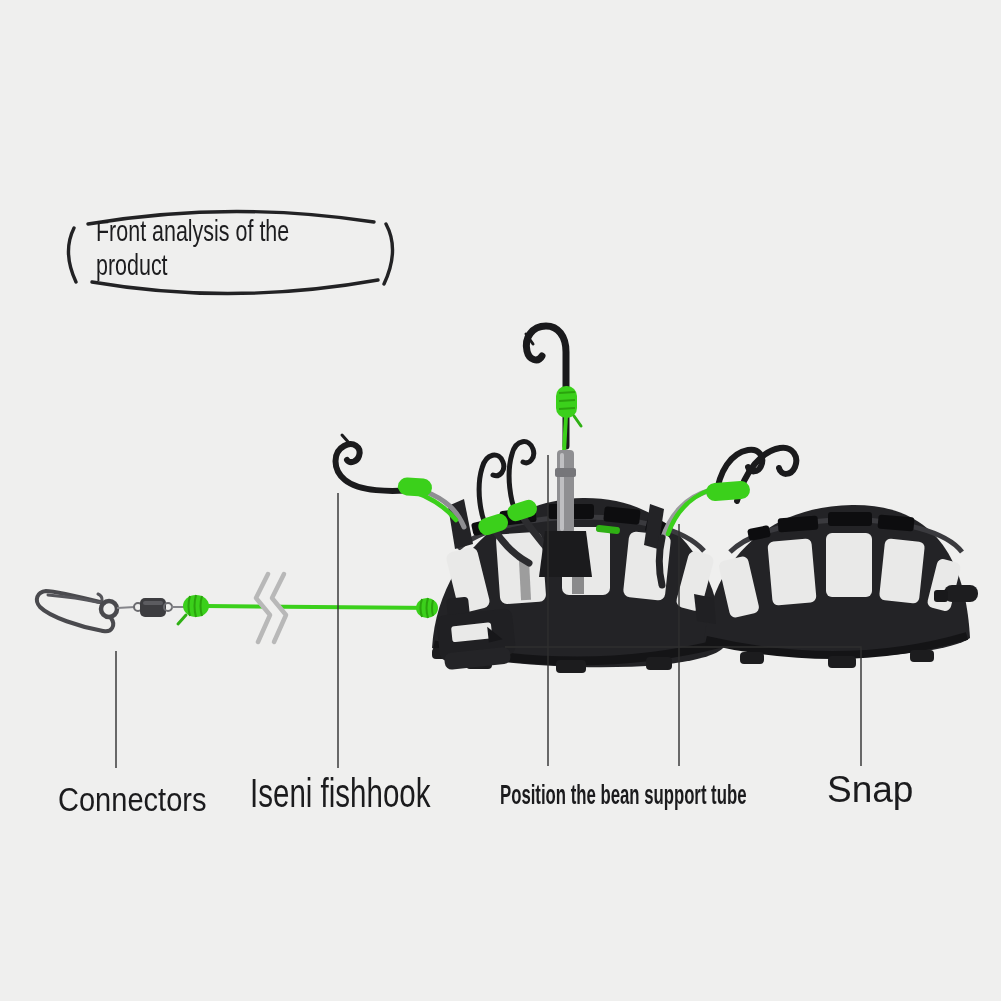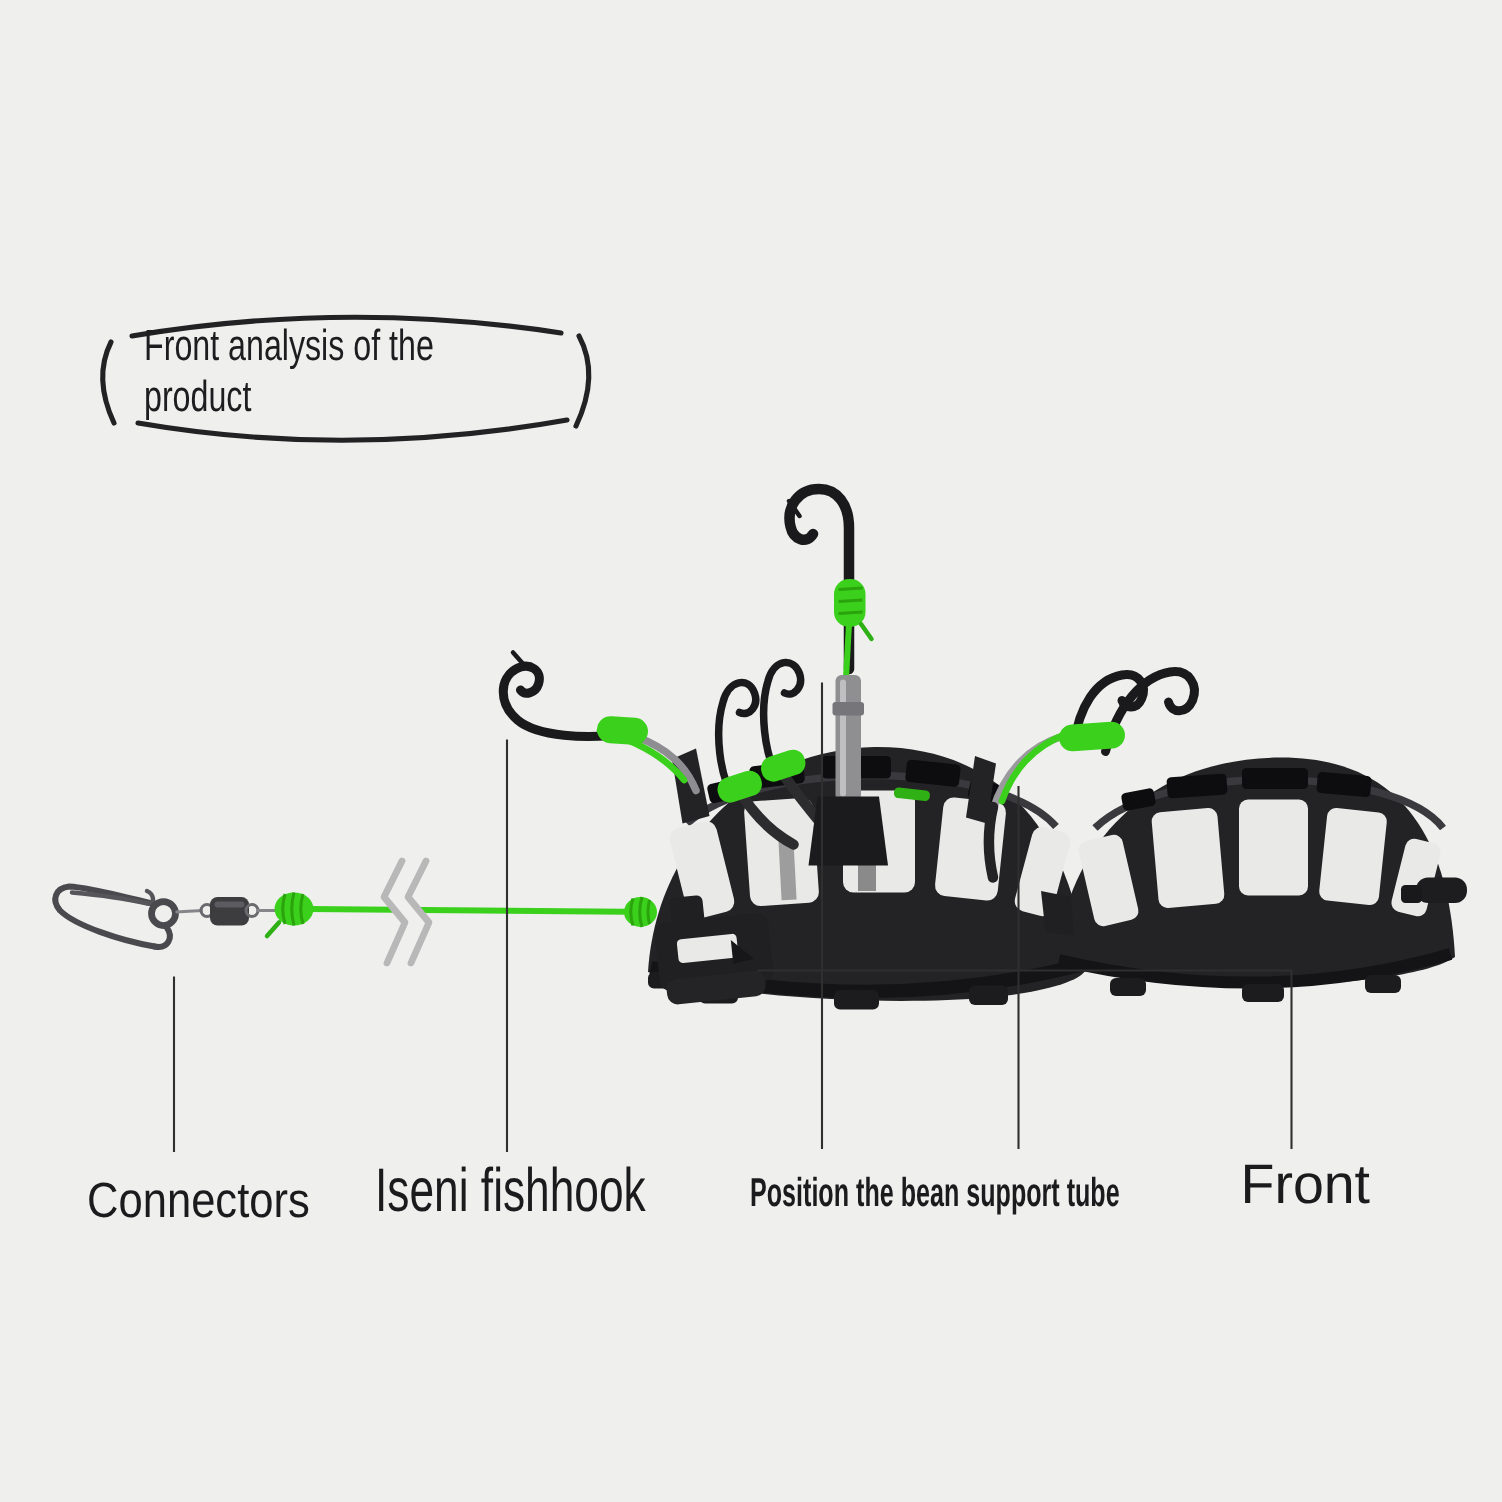--- a/index.html
+++ b/index.html
@@ -196,15 +196,15 @@
     </svg>
     <div class="title-text">
       <span>Front analysis of the</span><br>
       <span>product</span>
     </div>
   </div>
 
   <div class="label label-connectors">Connectors</div>
   <div class="label label-fishhook">Iseni fishhook</div>
   <div class="label label-tube">Position the bean support tube</div>
-  <div class="label label-snap">Front</div>
+  <div class="label label-snap">Snap</div>
 
 </div>
 
 </body></html>

